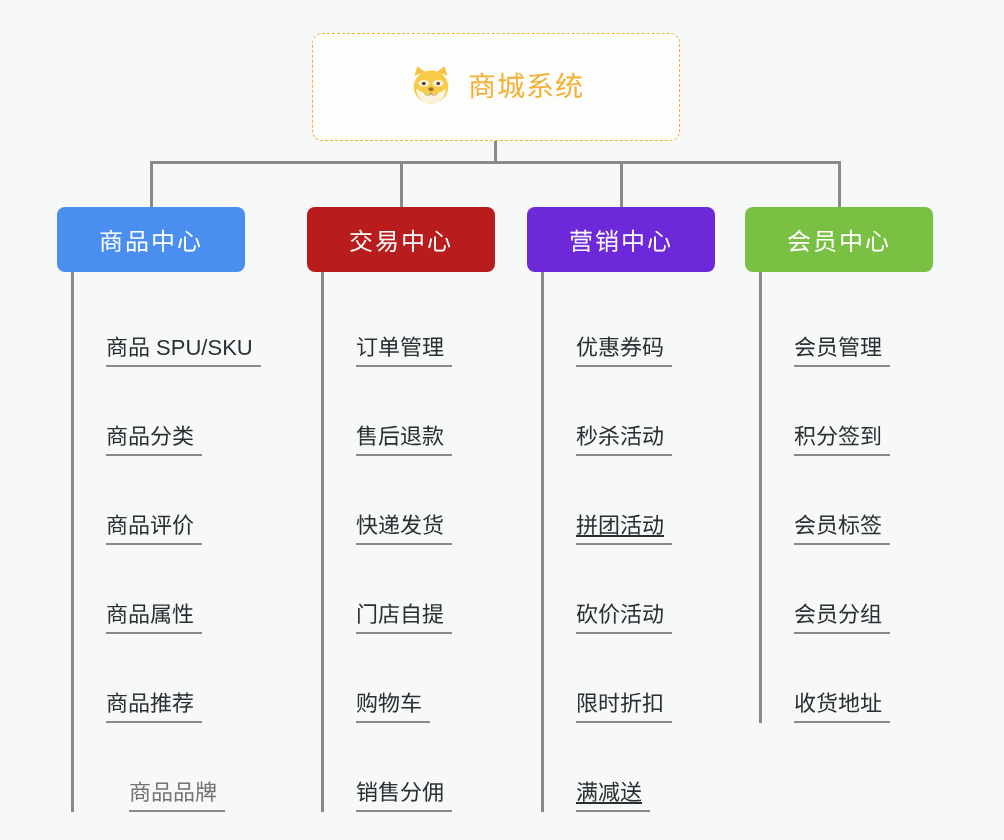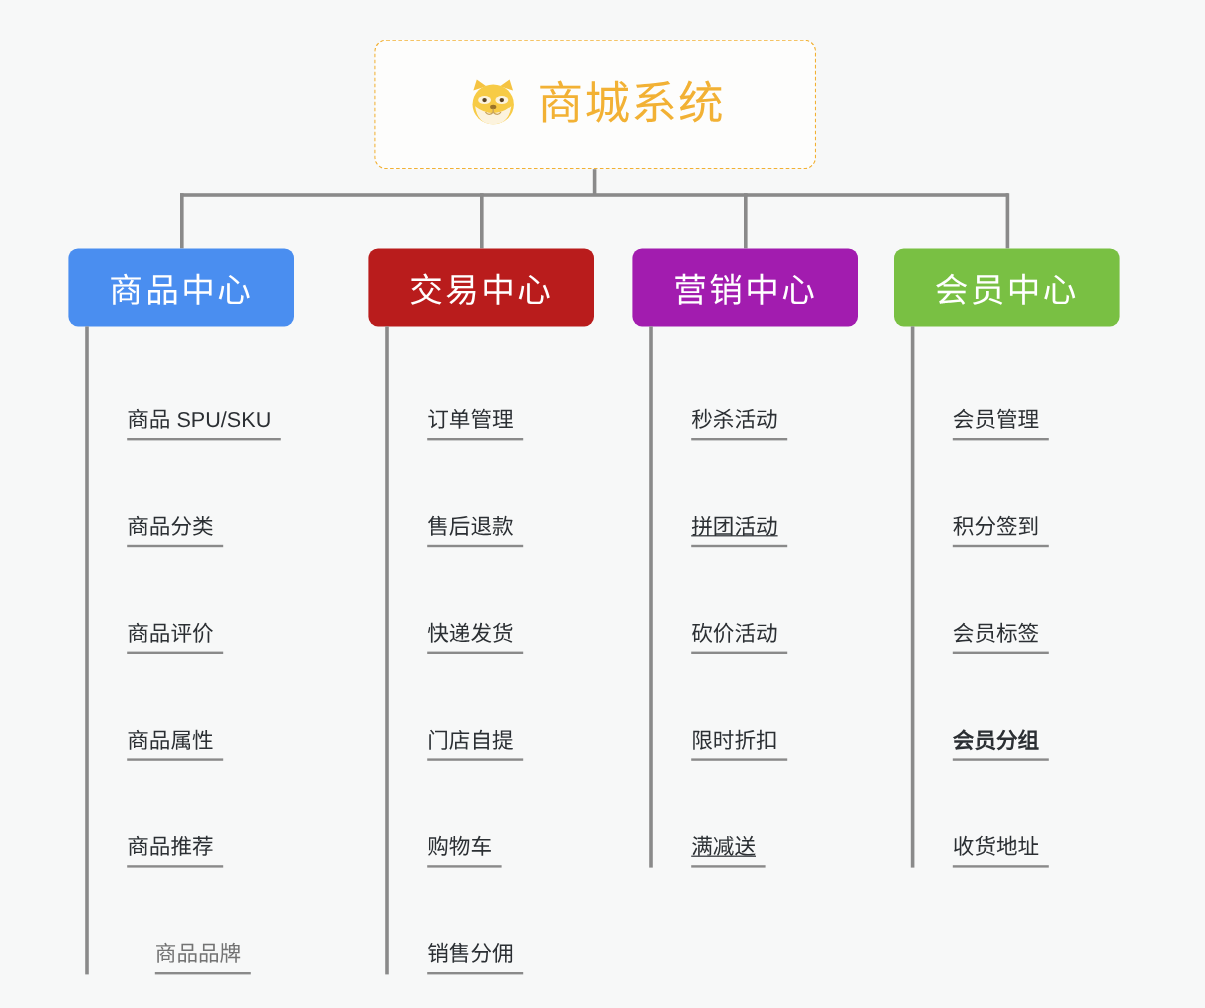--- a/index.html
+++ b/index.html
@@ -40,21 +40,21 @@
   }
   .root-emoji {
     width: 46px;
     height: 46px;
     position: relative;
     flex: 0 0 auto;
   }
   .root-emoji svg { display: block; width: 46px; height: 46px; }
   .root-title {
     color: #f2b134;
-    font-size: 38px;
+    font-size: 28px;
     line-height: 1;
     letter-spacing: 1px;
     white-space: nowrap;
   }
 
   
   .conn {
     position: absolute;
     background: #8a8a8a;
   }
@@ -84,21 +84,21 @@
   .col-4 { left: 745px; width: 188px; }
 
   .col-header {
     height: 65px;
     box-sizing: border-box;
     border-radius: 8px;
     display: flex;
     align-items: center;
     justify-content: center;
     color: #ffffff;
-    font-size: 28px;
+    font-size: 24px;
     letter-spacing: 2px;
     white-space: nowrap;
     user-select: none;
   }
 
   
   .leaf-list {
     position: relative;
     margin-top: 0;
     padding-top: 6px;
@@ -110,21 +110,21 @@
     position: relative;
     height: 89px;
     box-sizing: border-box;
     display: flex;
     align-items: flex-end;
     padding-left: 32px;
   }
   .leaf-text {
     display: inline-block;
     color: #2b2f33;
-    font-size: 18px;
+    font-size: 22px;
     line-height: 1.25;
     white-space: nowrap;
     padding: 0 8px 4px 0;
     border-bottom: 2px solid #ef4444;
   }
 </style>
 </head>
 <body style="background: rgb(247, 248, 248);">
 
 <div id="mindmap">
@@ -209,24 +209,27 @@
       <div class="leaf-item">
           <span class="leaf-text" style="border-bottom-color: rgb(138, 138, 138); color: rgb(43, 47, 51);">购物车</span>
         </div>
       <div class="leaf-item">
           <span class="leaf-text" style="border-bottom-color: rgb(138, 138, 138); color: rgb(43, 47, 51);">销售分佣</span>
         </div>
     </div>
   </div>
 
   <div class="column col-3">
-    <div class="col-header" style="background: #a21caf;">
+    <div class="col-header" style="background: #6d28d9;">
       <span>营销中心</span>
     </div>
     <div class="leaf-list" style="border-left-color: rgb(138, 138, 138);">
+      <div class="leaf-item">
+          <span class="leaf-text" style="border-bottom-color: rgb(138, 138, 138); color: rgb(43, 47, 51);">优惠券码</span>
+        </div>
       <div class="leaf-item">
           <span class="leaf-text" style="border-bottom-color: rgb(138, 138, 138); color: rgb(43, 47, 51);">秒杀活动</span>
         </div>
       <div class="leaf-item">
           <span class="leaf-text" style="border-bottom-color: rgb(138, 138, 138); color: rgb(43, 47, 51); text-decoration: underline;">拼团活动</span>
         </div>
       <div class="leaf-item">
           <span class="leaf-text" style="border-bottom-color: rgb(138, 138, 138); color: rgb(43, 47, 51);">砍价活动</span>
         </div>
       <div class="leaf-item">
@@ -246,21 +249,21 @@
       <div class="leaf-item">
           <span class="leaf-text" style="border-bottom-color: rgb(138, 138, 138); color: rgb(43, 47, 51); text-align: center;">会员管理</span>
         </div>
       <div class="leaf-item">
           <span class="leaf-text" style="border-bottom-color: rgb(138, 138, 138); color: rgb(43, 47, 51);">积分签到</span>
         </div>
       <div class="leaf-item">
           <span class="leaf-text" style="border-bottom-color: rgb(138, 138, 138); color: rgb(43, 47, 51);">会员标签</span>
         </div>
       <div class="leaf-item">
-          <span class="leaf-text" style="border-bottom-color: rgb(138, 138, 138); color: rgb(43, 47, 51); font-weight: bold;">会员分组</span>
+          <span class="leaf-text" style="border-bottom-color: rgb(138, 138, 138); color: rgb(43, 47, 51);">会员分组</span>
         </div>
       <div class="leaf-item">
           <span class="leaf-text" style="border-bottom-color: rgb(138, 138, 138); color: rgb(43, 47, 51);">收货地址</span>
         </div>
     </div>
   </div>
 
 </div>
 
 </body></html>

